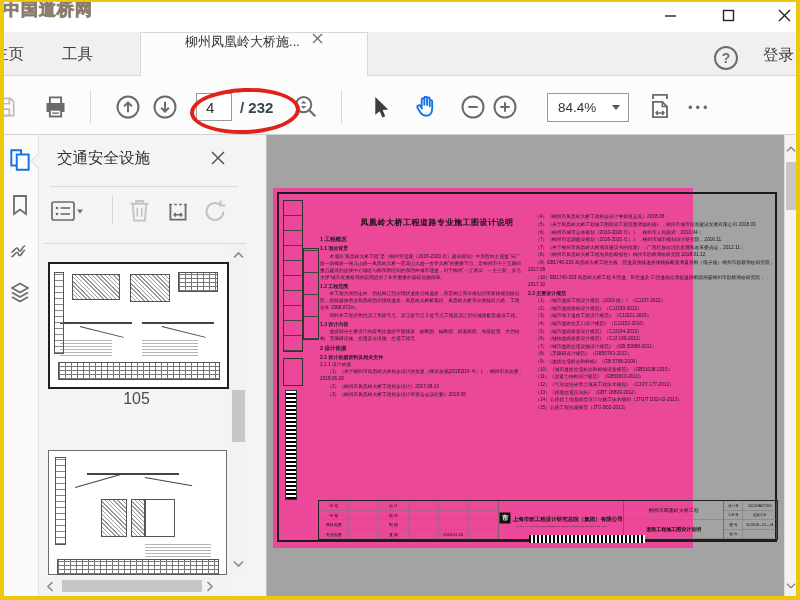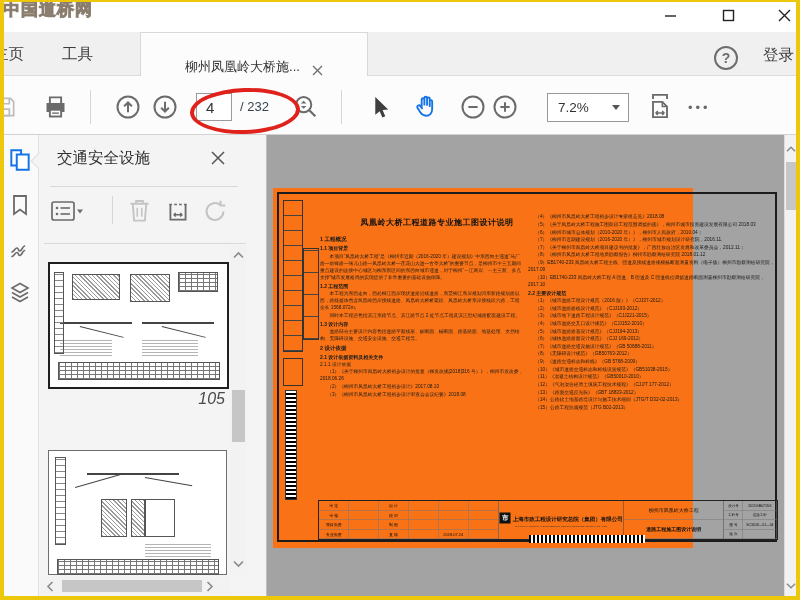--- a/index.html
+++ b/index.html
@@ -9,56 +9,56 @@
   
   .brd{background:#edc70b;z-index:60;}
   
   .titlebar{left:0;top:0;width:800px;height:32px;background:#fff;}
   .wm{left:3px;top:-2px;font-size:17px;font-weight:bold;color:rgba(146,131,114,.45);-webkit-text-stroke:1px rgba(124,110,94,.85);letter-spacing:1px;z-index:5;}
   .title-text{left:13px;top:8px;font-size:13.5px;color:#1c1c1c;white-space:nowrap;}
   .winbtn{top:0;width:44px;height:31px;display:flex;align-items:center;justify-content:center;color:#222;}
   
   .tabbar{left:0;top:32px;width:800px;height:44px;background:#f0f0f0;border-bottom:1px solid #dcdcdc;box-sizing:border-box;}
   .tablabel{top:44px;font-size:15.5px;color:#3c3c3c;}
-  .doctab{left:140px;top:32px;width:228px;height:44px;background:#fcfcfc;border:1px solid #d8d8d8;border-bottom:none;box-sizing:border-box;display:flex;align-items:flex-end;justify-content:center;gap:12px;z-index:3;}
+  .doctab{left:140px;top:32px;width:228px;height:44px;background:#fcfcfc;border:1px solid #d8d8d8;border-bottom:none;box-sizing:border-box;display:flex;align-items:flex-start;justify-content:center;gap:12px;z-index:3;}
   .doctab .lbl{font-size:13px;color:#333;white-space:nowrap;overflow:hidden;max-width:180px;}
   .helpbtn{left:714px;top:46px;width:24px;height:24px;border:2px solid #6d6d6d;border-radius:50%;box-sizing:border-box;color:#6d6d6d;font-size:14px;font-weight:bold;display:flex;align-items:center;justify-content:center;}
   .signin{left:763px;top:45px;font-size:15.5px;color:#3c3c3c;white-space:nowrap;}
   
   .toolbar{left:0;top:76px;width:800px;height:59px;background:#fcfcfc;border-bottom:1px solid #d2d2d2;box-sizing:border-box;}
   .tbtn{display:flex;align-items:center;justify-content:center;color:#6b6b6b;}
   .sep{width:1px;height:34px;top:90px;background:#d6d6d6;}
   .pagebox{left:196px;top:93px;width:36px;height:28px;border:1px solid #9a9a9a;background:#fff;box-sizing:border-box;font-size:15px;color:#333;padding:0 0 0 9px;outline:none;font-family:"Liberation Sans",sans-serif;}
-  .pagetotal{left:240px;top:99px;font-size:13px;color:#36454d;white-space:nowrap;}
+  .pagetotal{left:240px;top:99px;font-size:15px;color:#36454d;white-space:nowrap;font-weight:bold;}
   .redellipse{left:190px;top:88px;width:102px;height:38px;border:4px solid #df231c;border-radius:50%;z-index:20;transform:rotate(-2deg);}
   .zoombox{left:547px;top:93px;width:82px;height:29px;border:1px solid #9a9a9a;background:#fff;box-sizing:border-box;display:flex;align-items:center;}
   .zoombox .zl{font-size:13.5px;color:#333;margin-left:10px;}
   .caret{width:0;height:0;border-left:4px solid transparent;border-right:4px solid transparent;border-top:5px solid #555;margin-left:auto;margin-right:8px;}
   .dots{font-size:13px;color:#6b6b6b;letter-spacing:3px;}
   
   .navstrip{left:0;top:135px;width:39px;height:461px;background:#fafafa;border-right:1px solid #e2e2e2;box-sizing:border-box;}
   .navicon{left:6px;width:28px;height:28px;display:flex;align-items:center;justify-content:center;}
   .notch{left:33px;top:155px;width:11px;height:11px;background:#f4f4f4;border-left:1px solid #e0e0e0;border-bottom:1px solid #e0e0e0;transform:rotate(45deg);z-index:2;}
   
   .panel{left:39px;top:135px;width:228px;height:461px;background:#f4f4f4;border-right:1px solid #bfbfbf;box-sizing:border-box;}
   .panel-title{left:57px;top:148px;font-size:15.5px;color:#2e2e2e;}
   .divider{height:1px;background:#d9d9d9;}
   .thumb{background:#fff;}
-  .thumb-label{left:48px;top:390px;width:177px;text-align:right;font-size:16px;color:#4a4a4a;font-style:italic;}
+  .thumb-label{left:48px;top:390px;width:177px;text-align:center;font-size:16px;color:#4a4a4a;}
   .hatch{background:repeating-linear-gradient(45deg,#9a9a9a 0 1px,transparent 1px 3px);border:1px solid #555;}
   .rows{background:repeating-linear-gradient(0deg,#b5b5b5 0 1px,transparent 1px 3px);}
   .grid{background:repeating-linear-gradient(0deg,#777 0 1px,transparent 1px 4px),repeating-linear-gradient(90deg,#777 0 1px,transparent 1px 6px);border:1px solid #555;}
   .dline{background:#444;}
   
   .sb-track{background:#f2f2f2;}
   .sb-thumb{background:#c6c6c6;}
   .sb-arrow{display:flex;align-items:center;justify-content:center;color:#8a8a8a;}
   
   .docarea{left:267px;top:135px;width:518px;height:461px;background:#a3a3a3;}
-  .page{left:273px;top:188px;width:420px;height:360px;background:#f97316;}
+  .page{left:273px;top:188px;width:420px;height:360px;background:#ec4899;}
   .pframe{left:4px;top:4px;width:500px;height:350px;border:2px solid #1c1c1c;box-sizing:border-box;}
   .ptitle{left:84px;top:29px;width:160px;text-align:center;font-size:8px;font-weight:bold;color:#111;letter-spacing:.5px;}
   .pcol-wrap{overflow:hidden;}
   .pcol{width:200%;transform:scale(.5);transform-origin:0 0;font-size:9.5px;line-height:1.5;color:#1a1a1a;}
   .pcol .h{font-weight:bold;font-size:11px;margin-top:3px;}
   .pcol .h2{font-weight:bold;font-size:10px;margin-top:2px;}
   .pcol p{margin:1px 0;text-indent:2em;}
   .pcol .itm{margin:1px 0;text-indent:1.5em;}
   .vbarcode{background:repeating-linear-gradient(0deg,#000 0 2px,#fff 2px 4px);border:1px solid #333;}
   .hbarcode{background:repeating-linear-gradient(90deg,#000 0 2px,#fff 2px 4px);}
@@ -166,21 +166,21 @@
         <line x1="8" y1="12" x2="16" y2="12" stroke="currentColor" stroke-width="1.7"></line>
       </svg>
   </div>
   <div class="abs tbtn" style="left:491px;top:93px;">
     <svg width="28" height="28" viewBox="0 0 24 24">
         <circle cx="12" cy="12" r="9" fill="none" stroke="currentColor" stroke-width="1.7"></circle>
         <path d="M8 12h8M12 8v8" stroke="currentColor" stroke-width="1.7"></path>
       </svg>
   </div>
   <div class="abs zoombox">
-    <span class="zl">7.2%</span>
+    <span class="zl">84.4%</span>
     <span class="caret"></span>
   </div>
   <div class="abs tbtn" style="left:646px;top:92px;">
     <svg width="28" height="28" viewBox="0 0 24 24">
         <path d="M6 6V2.5h12V6" fill="none" stroke="currentColor" stroke-width="1.6"></path>
         <path d="M6 8.5h8l4 4v9H6z" fill="none" stroke="currentColor" stroke-width="1.6"></path>
         <path d="M14 8.5v4h4" fill="none" stroke="currentColor" stroke-width="1.3"></path>
         <path d="M8.2 18h7.6M8.2 18l2-1.6M8.2 18l2 1.6M15.8 18l-2-1.6M15.8 18l-2 1.6" fill="none" stroke="currentColor" stroke-width="1.3"></path>
       </svg>
   </div>

